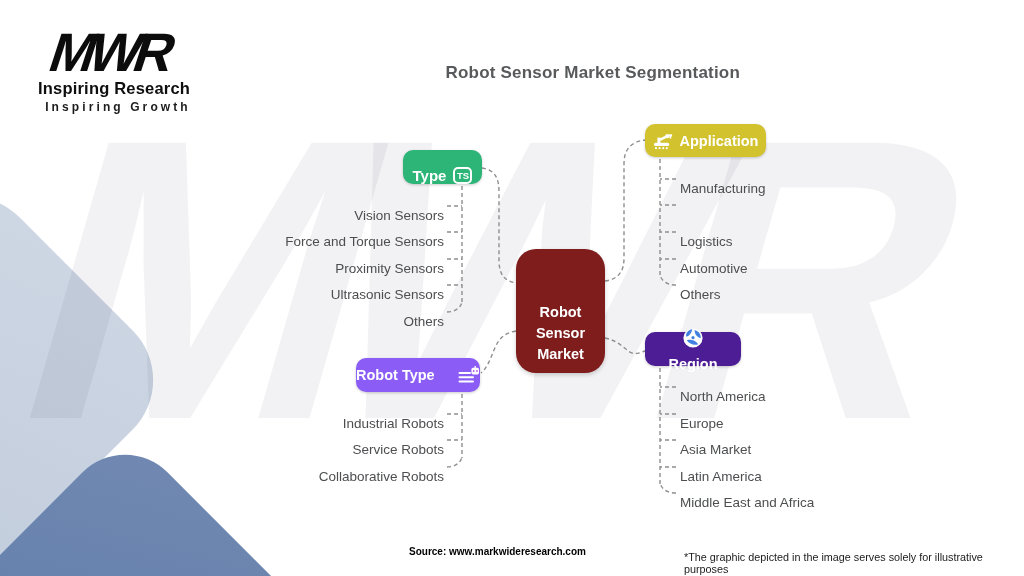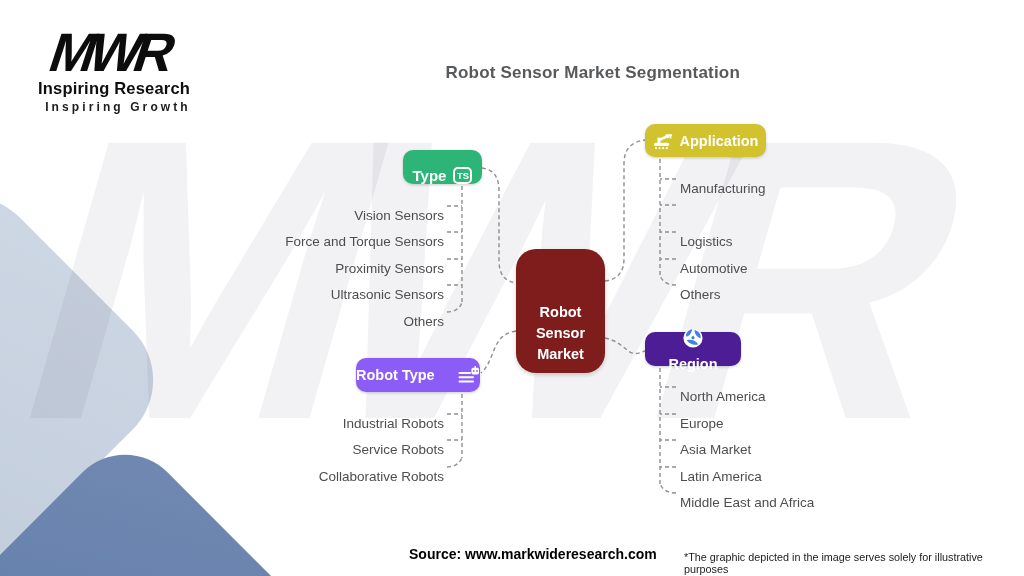--- a/index.html
+++ b/index.html
@@ -60,21 +60,21 @@
     display:flex;align-items:center;justify-content:center;color:#fff;font-size:9.5px;font-weight:bold;letter-spacing:0;
   }
   .icon{display:flex;align-items:center;justify-content:center;}
   
   .item{
     position:absolute;z-index:4;height:20px;line-height:20px;font-size:13.5px;color:#4d4e50;white-space:nowrap;margin-top:10px;
   }
   .item.l{right:580px;text-align:center;}
   .item.r{left:680px;text-align:left;}
   
-  .source{position:absolute;left:409px;top:546px;z-index:4;font-size:14px;font-weight:bold;color:#000;}
+  .source{position:absolute;left:409px;top:546px;z-index:4;font-size:10px;font-weight:bold;color:#000;}
   .disclaimer{position:absolute;left:684px;top:551px;z-index:4;font-size:10.8px;color:#1b1b1b;}
 </style>
 </head>
 <body>
 
 <div class="canvas">
 
   <div class="shape-light"></div>
   <div class="shape-dark"></div>
   <div class="watermark">MWR</div>

